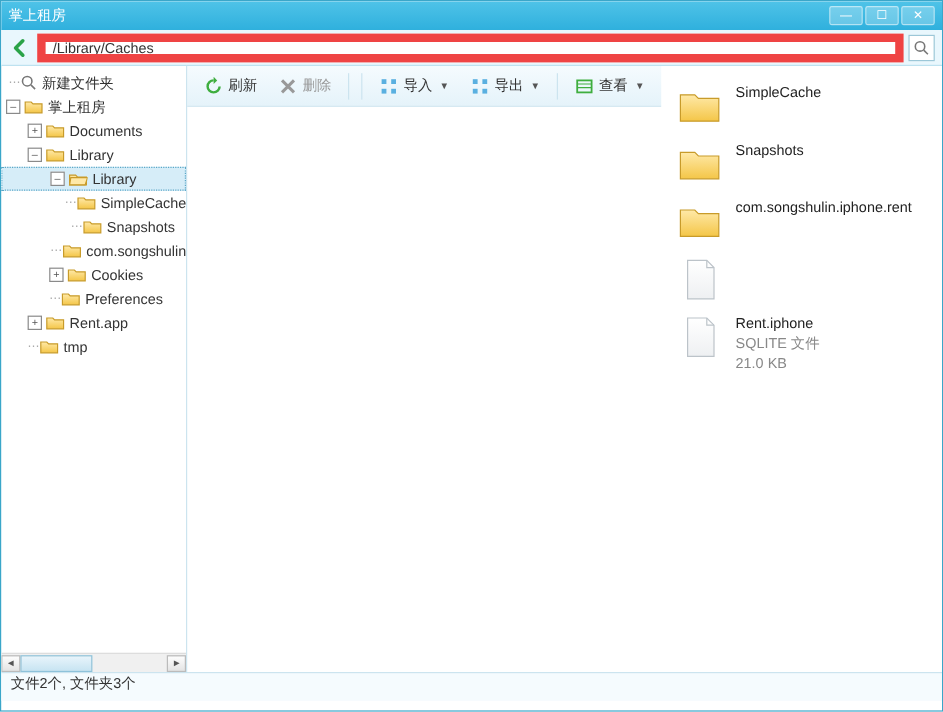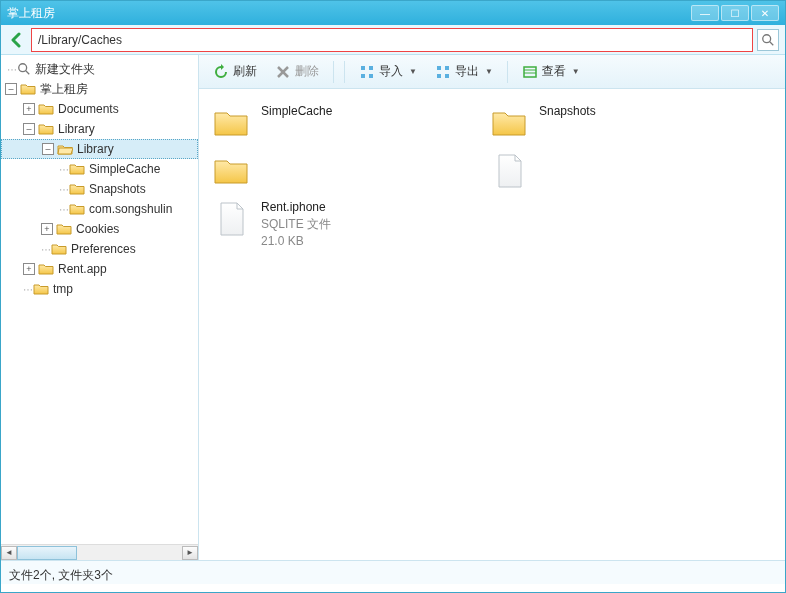--- a/index.html
+++ b/index.html
@@ -3,51 +3,51 @@
 <meta charset="utf-8">
 <style>
 * { box-sizing: border-box; margin: 0; padding: 0; font-family: "Microsoft YaHei", "Segoe UI", sans-serif; }
 body { width: 786px; height: 593px; background: #fff; overflow: hidden; border: 1px solid #3aa6c9; }
 .titlebar { height: 24px; background: linear-gradient(#4fc3e8,#2fb0dd); display: flex; align-items: center; padding: 0 6px; color: #fff; font-size: 12px; }
 .titlebar .title { flex: 1; }
 .winbtn { width: 28px; height: 16px; margin-left: 2px; background: rgba(255,255,255,0.25); border: 1px solid rgba(255,255,255,0.5); border-radius: 2px; display: flex; align-items: center; justify-content: center; font-size: 10px; color: #fff; }
 .addrbar { height: 30px; background: #e9f7fd; display: flex; align-items: center; padding: 3px 6px; gap: 4px; border-bottom: 1px solid #bde2f0; }
 .back { width: 20px; height: 20px; display: flex; align-items: center; justify-content: center; }
 .back svg { width: 16px; height: 16px; }
-.addr-input { flex: 1; height: 24px; border: 1px solid #ef4444; background: #fff; padding: 0 6px; font-size: 12px; color: #333; }
+.addr-input { flex: 1; height: 24px; border: 7px solid #ef4444; background: #fff; padding: 0 6px; font-size: 12px; color: #333; }
 .searchbtn { width: 22px; height: 22px; border: 1px solid #9cc7d8; background: #fff; display: flex; align-items: center; justify-content: center; }
 .body { display: flex; height: 505px; }
 .sidebar { width: 198px; border-right: 1px solid #cce4ef; overflow: hidden; position: relative; }
 .tree { font-size: 12px; color: #333; padding: 4px 0; }
 .node { display: flex; align-items: center; height: 20px; white-space: nowrap; }
 .node.sel { background: #d6edf8; border: 1px dotted #5aa7c7; }
 .toggle { width: 12px; height: 12px; border: 1px solid #8a8a8a; display: flex; align-items: center; justify-content: center; font-size: 9px; line-height: 1; color: #555; margin-right: 3px; background: #fff; }
 .dots { width: 10px; text-align: center; color: #aaa; font-size: 10px; }
 .foldericon { width: 16px; height: 14px; margin-right: 4px; }
 .foldericon svg { width: 16px; height: 14px; display: block; }
 .magicon { width: 14px; height: 14px; margin-right: 4px; }
 .pad { display: inline-block; }
 .sb-hscroll { position: absolute; bottom: 0; left: 0; right: 0; height: 16px; background: #f0f0f0; display: flex; align-items: center; border-top: 1px solid #ddd; }
 .sb-hscroll .arrow { width: 16px; height: 14px; background: linear-gradient(#fdfdfd,#e4e4e4); border: 1px solid #bbb; display: flex; align-items: center; justify-content: center; font-size: 8px; color: #555; }
 .sb-hscroll .track { flex: 1; height: 14px; position: relative; }
 .sb-hscroll .thumb { position: absolute; left: 0; top: 0; height: 14px; width: 60px; background: linear-gradient(#e8f4fb,#c7e4f2); border: 1px solid #8ec2da; }
-.main { flex: 1; display: flex; flex-direction: column; }
+.main { flex: 1; display: flex; }
 .toolbar { height: 34px; background: linear-gradient(#f5fbfe,#e5f3fa); border-bottom: 1px solid #cce4ef; display: flex; align-items: center; padding: 0 8px; gap: 6px; font-size: 12px; color: #333; }
 .tbtn { display: flex; align-items: center; gap: 4px; padding: 3px 6px; border-radius: 2px; }
 .tbtn .dd { font-size: 8px; color: #555; margin-left: 2px; }
 .ticon { width: 16px; height: 16px; display: flex; align-items: center; justify-content: center; }
 .sep { width: 1px; height: 22px; background: #cce4ef; margin: 0 2px; }
 .filearea { flex: 1; padding: 10px 8px; display: flex; flex-wrap: wrap; align-content: flex-start; gap: 0; overflow: auto; }
 .item { width: 278px; display: flex; align-items: flex-start; padding: 4px; gap: 10px; }
 .bigicon { width: 40px; height: 40px; flex-shrink: 0; }
 .bigicon svg { width: 40px; height: 40px; }
 .meta { font-size: 12px; color: #333; line-height: 1.4; overflow: hidden; }
 .meta .name { color: #222; white-space: nowrap; overflow: hidden; text-overflow: ellipsis; max-width: 220px; }
 .meta .sub { color: #888; }
-.statusbar { height: 24px; border-top: 1px solid #cce4ef; background: #f5fbfe; font-size: 12px; color: #333; display: flex; align-items: flex-end; padding: 0 8px; }
+.statusbar { height: 24px; border-top: 1px solid #cce4ef; background: #f5fbfe; font-size: 12px; color: #333; display: flex; align-items: flex-start; padding: 0 8px; }
 </style>
 </head>
 <body>
 
 <svg width="0" height="0" style="position:absolute">
   <defs>
     <linearGradient id="fg" x1="0" y1="0" x2="0" y2="1">
       <stop offset="0" stop-color="#ffe9a8"></stop>
         <stop offset="1" stop-color="#f4c648"></stop>
     </linearGradient>
@@ -287,20 +287,23 @@
               <path d="M4 10 h12 l3 3 H36 V32 H4 Z" fill="url(#fg)" stroke="#c89b2a"></path>
             </svg></div>
         <div class="meta">
             <div class="name">Snapshots</div>
           </div>
       </div>
       <div class="item">
         <div class="bigicon"><svg viewBox="0 0 40 40">
               <path d="M4 10 h12 l3 3 H36 V32 H4 Z" fill="url(#fg)" stroke="#c89b2a"></path>
             </svg></div>
+        <div class="meta">
+            <div class="name">com.songshulin.iphone.rent</div>
+          </div>
       </div>
       <div class="item">
         <div class="bigicon"><svg viewBox="0 0 40 40">
               <path d="M10 4 H26 L32 10 V36 H10 Z" fill="url(#pg)" stroke="#bcc3c9"></path>
               <path d="M26 4 V10 H32" fill="none" stroke="#bcc3c9"></path>
             </svg></div>
       </div>
       <div class="item">
         <div class="bigicon"><svg viewBox="0 0 40 40">
               <path d="M10 4 H26 L32 10 V36 H10 Z" fill="url(#pg)" stroke="#bcc3c9"></path>

